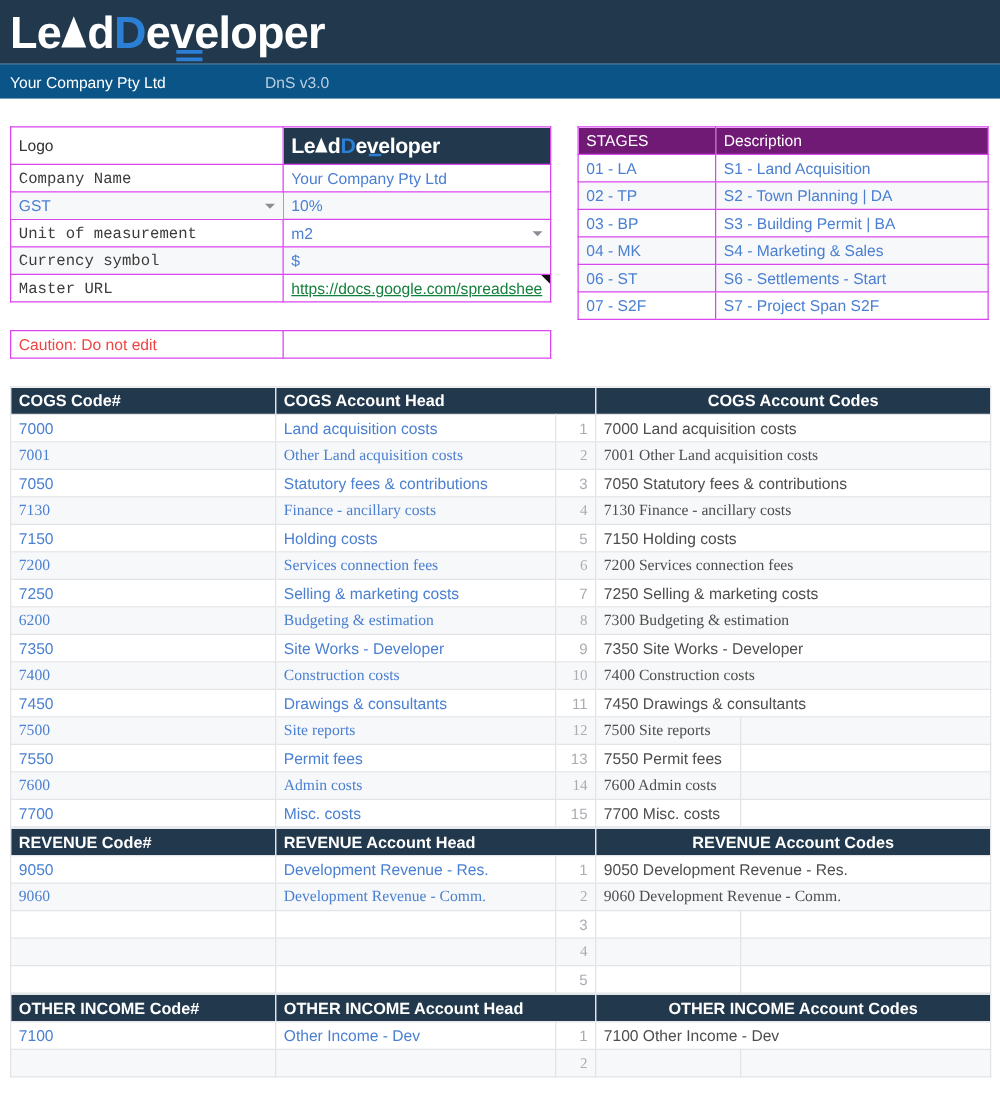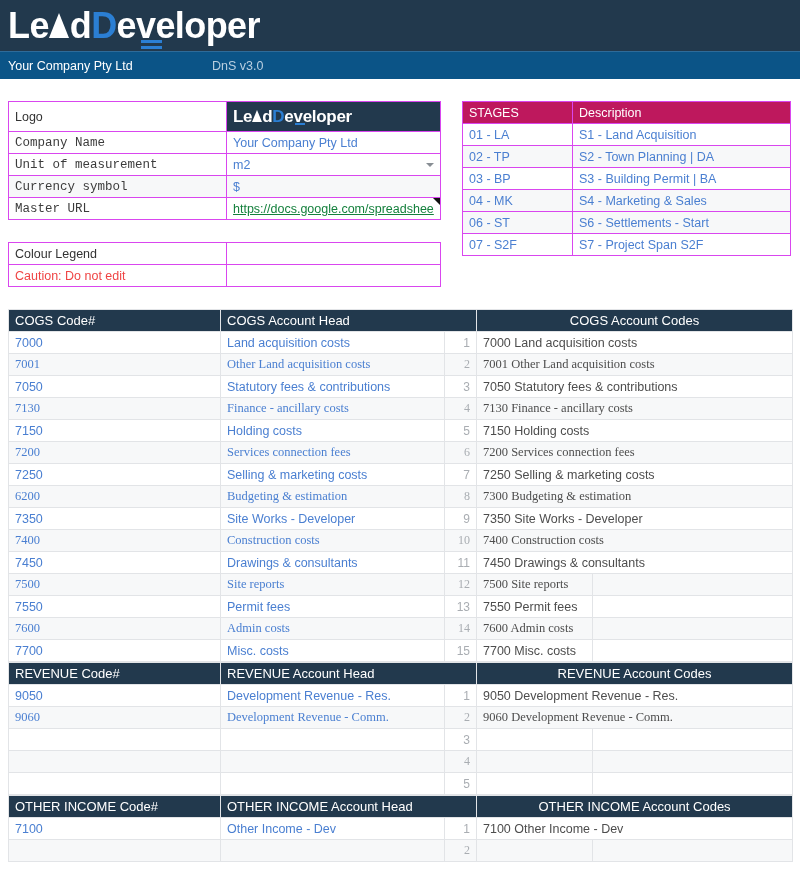--- a/index.html
+++ b/index.html
@@ -154,21 +154,21 @@
     position: absolute;
     top: 0; right: 0;
     width: 0; height: 0;
     border-top: 7px solid #111111;
     border-left: 7px solid transparent;
   }
   .relcell { position: relative; }
 
   
   .hdr-dark td, .hdr-dark th {
-    background: #be185d;
+    background: #701a75;
     color: #ffffff;
     font-weight: bold;
     border-color: #22394d;
     height: 26px;
   }
   .stage-row td { color: #4a7fd1; }
   .stripe td { background: #f7f8f9; }
 
   .legend-block { margin-top: 22px; }
 
@@ -184,21 +184,21 @@
     border: 1px solid #e2e4e7;
     padding: 3px 6px;
     height: 22px;
     vertical-align: middle;
     overflow: hidden;
     white-space: nowrap;
   }
   .sec-head td {
     background: #22394d;
     color: #ffffff;
-    font-weight: normal;
+    font-weight: bold;
     font-size: 13px;
     border-color: #22394d;
     height: 29px;
   }
   .sec-head td.c3 { text-align: center; }
   .code { color: #4a7fd1; }
   .head-name { color: #4a7fd1; }
   .rownum { color: #a9adb2; text-align: right; font-size: 12px; }
   .acctcode { color: #4d4d4d; }
   .zrow td { background: #f7f8f9; font-family: Liberation Serif, serif; }
@@ -232,20 +232,27 @@
         <tr>
           <td class="lbl-bold">Logo</td>
           <td class="logo-cell">
             <span class="mini-logo"><span>Le</span><span class="mini-a"></span><span>d</span><span class="b">D</span><span>eveloper</span><span class="mini-u"></span></span>
           </td>
         </tr>
         <tr>
           <td class="lbl">Company Name</td>
           <td class="val-blue">Your Company Pty Ltd</td>
         </tr>
+        <tr class="stripe">
+          <td class="val-blue dropdown-cell relcell">
+            <span>GST</span>
+            <span class="caret"></span>
+          </td>
+          <td class="val-blue">10%</td>
+        </tr>
         <tr>
           <td class="lbl">Unit of measurement</td>
           <td class="val-blue dropdown-cell relcell">
             <span>m2</span>
             <span class="caret"></span>
           </td>
         </tr>
         <tr class="stripe">
           <td class="lbl">Currency symbol</td>
           <td class="val-blue">$</td>
@@ -260,24 +267,20 @@
       </tbody>
     </table>
 
     <div class="legend-block">
       <table class="grid">
         <colgroup>
             <col style="width:218px">
             <col style="width:214px">
           </colgroup>
         <tbody>
-          <tr>
-            <td class="lbl-bold">Colour Legend</td>
-            <td></td>
-          </tr>
           <tr>
             <td class="caution">Caution: Do not edit</td>
             <td></td>
           </tr>
         </tbody>
       </table>
     </div>
   </div>
 
   <div class="panel-right">

